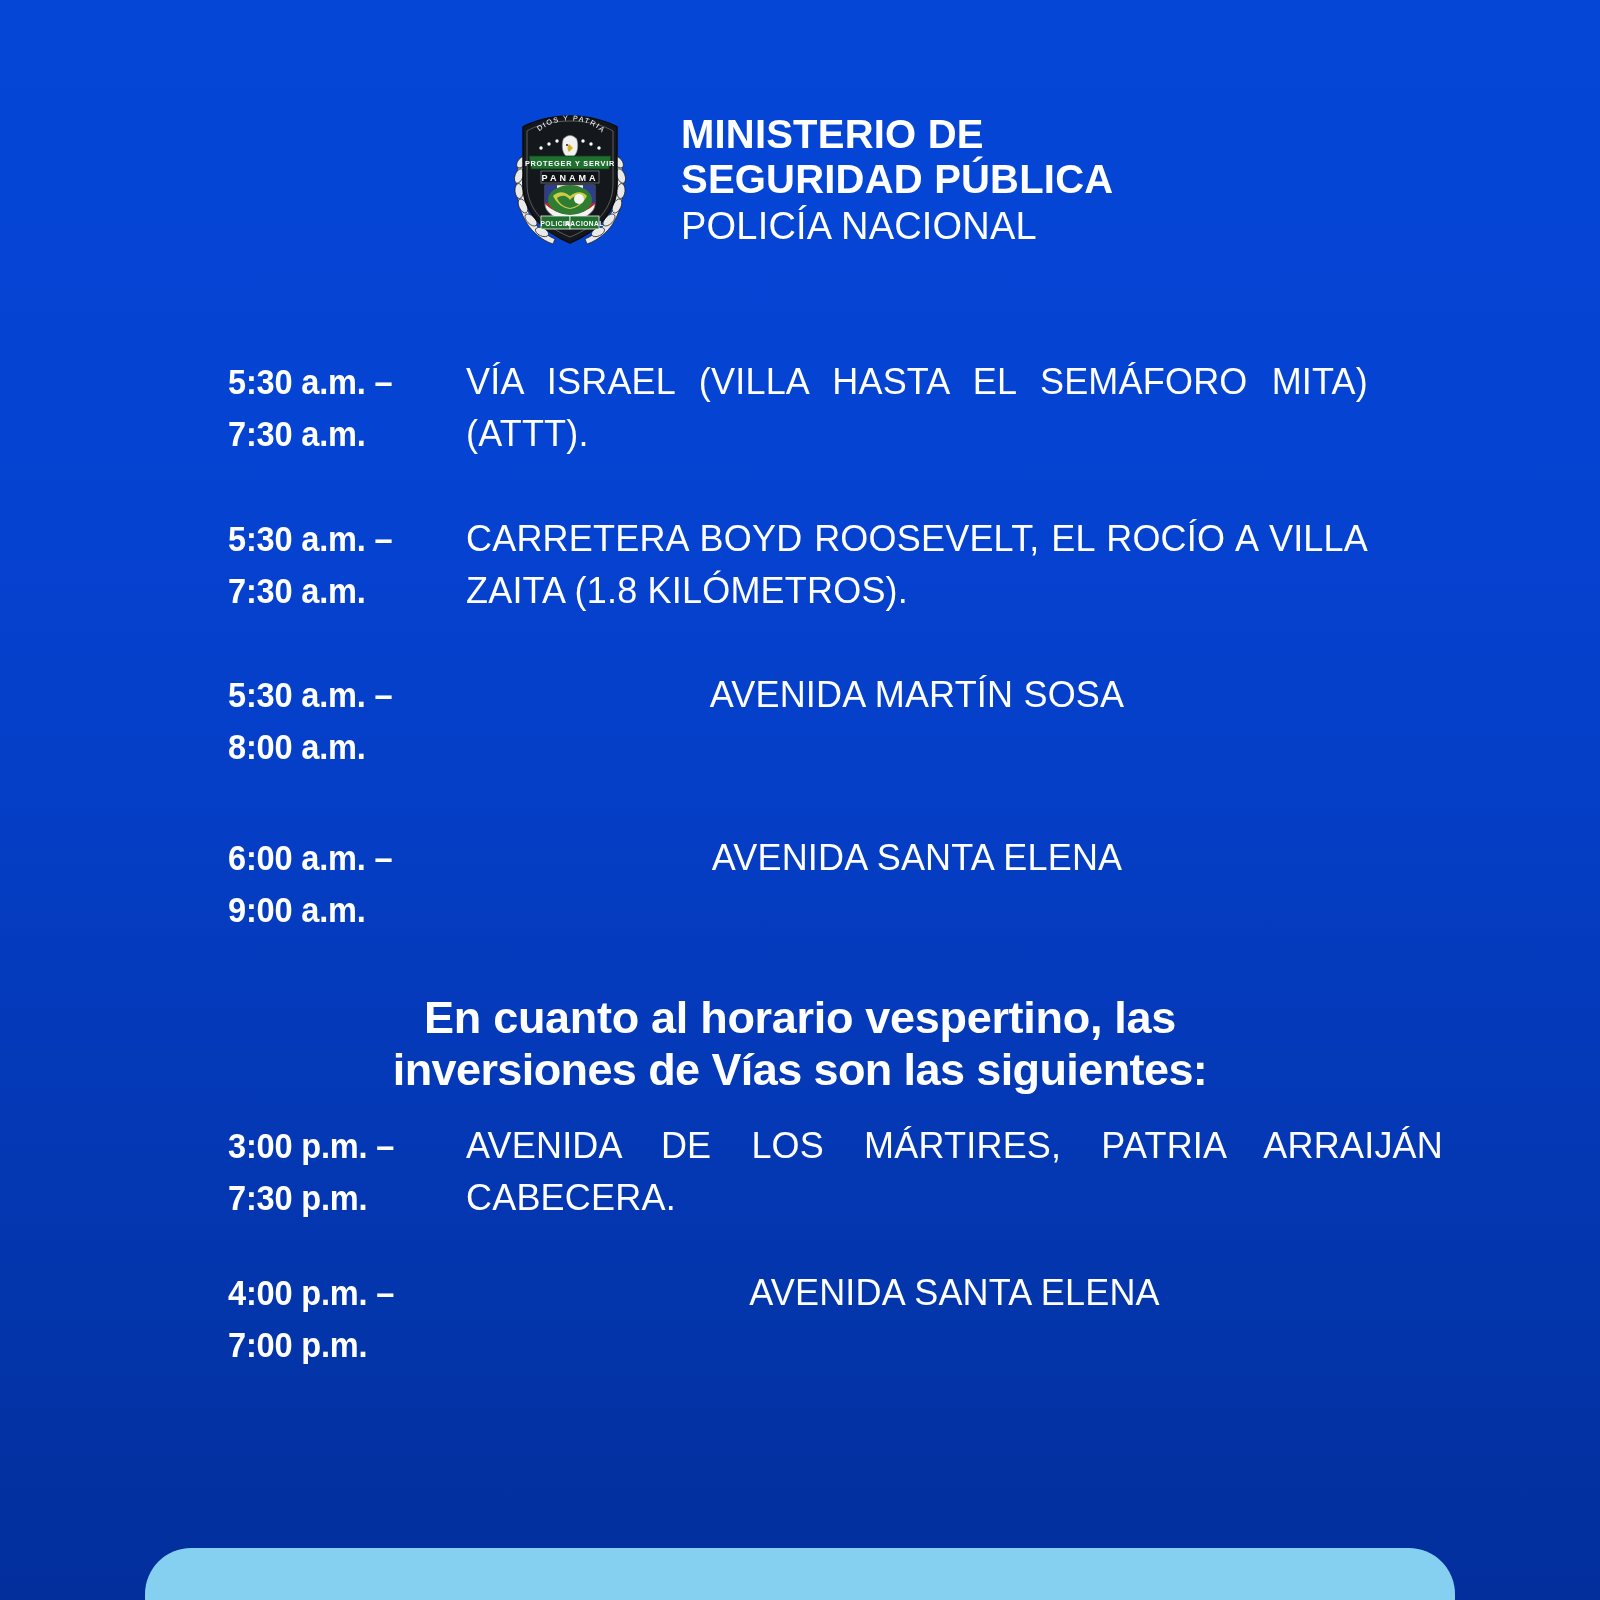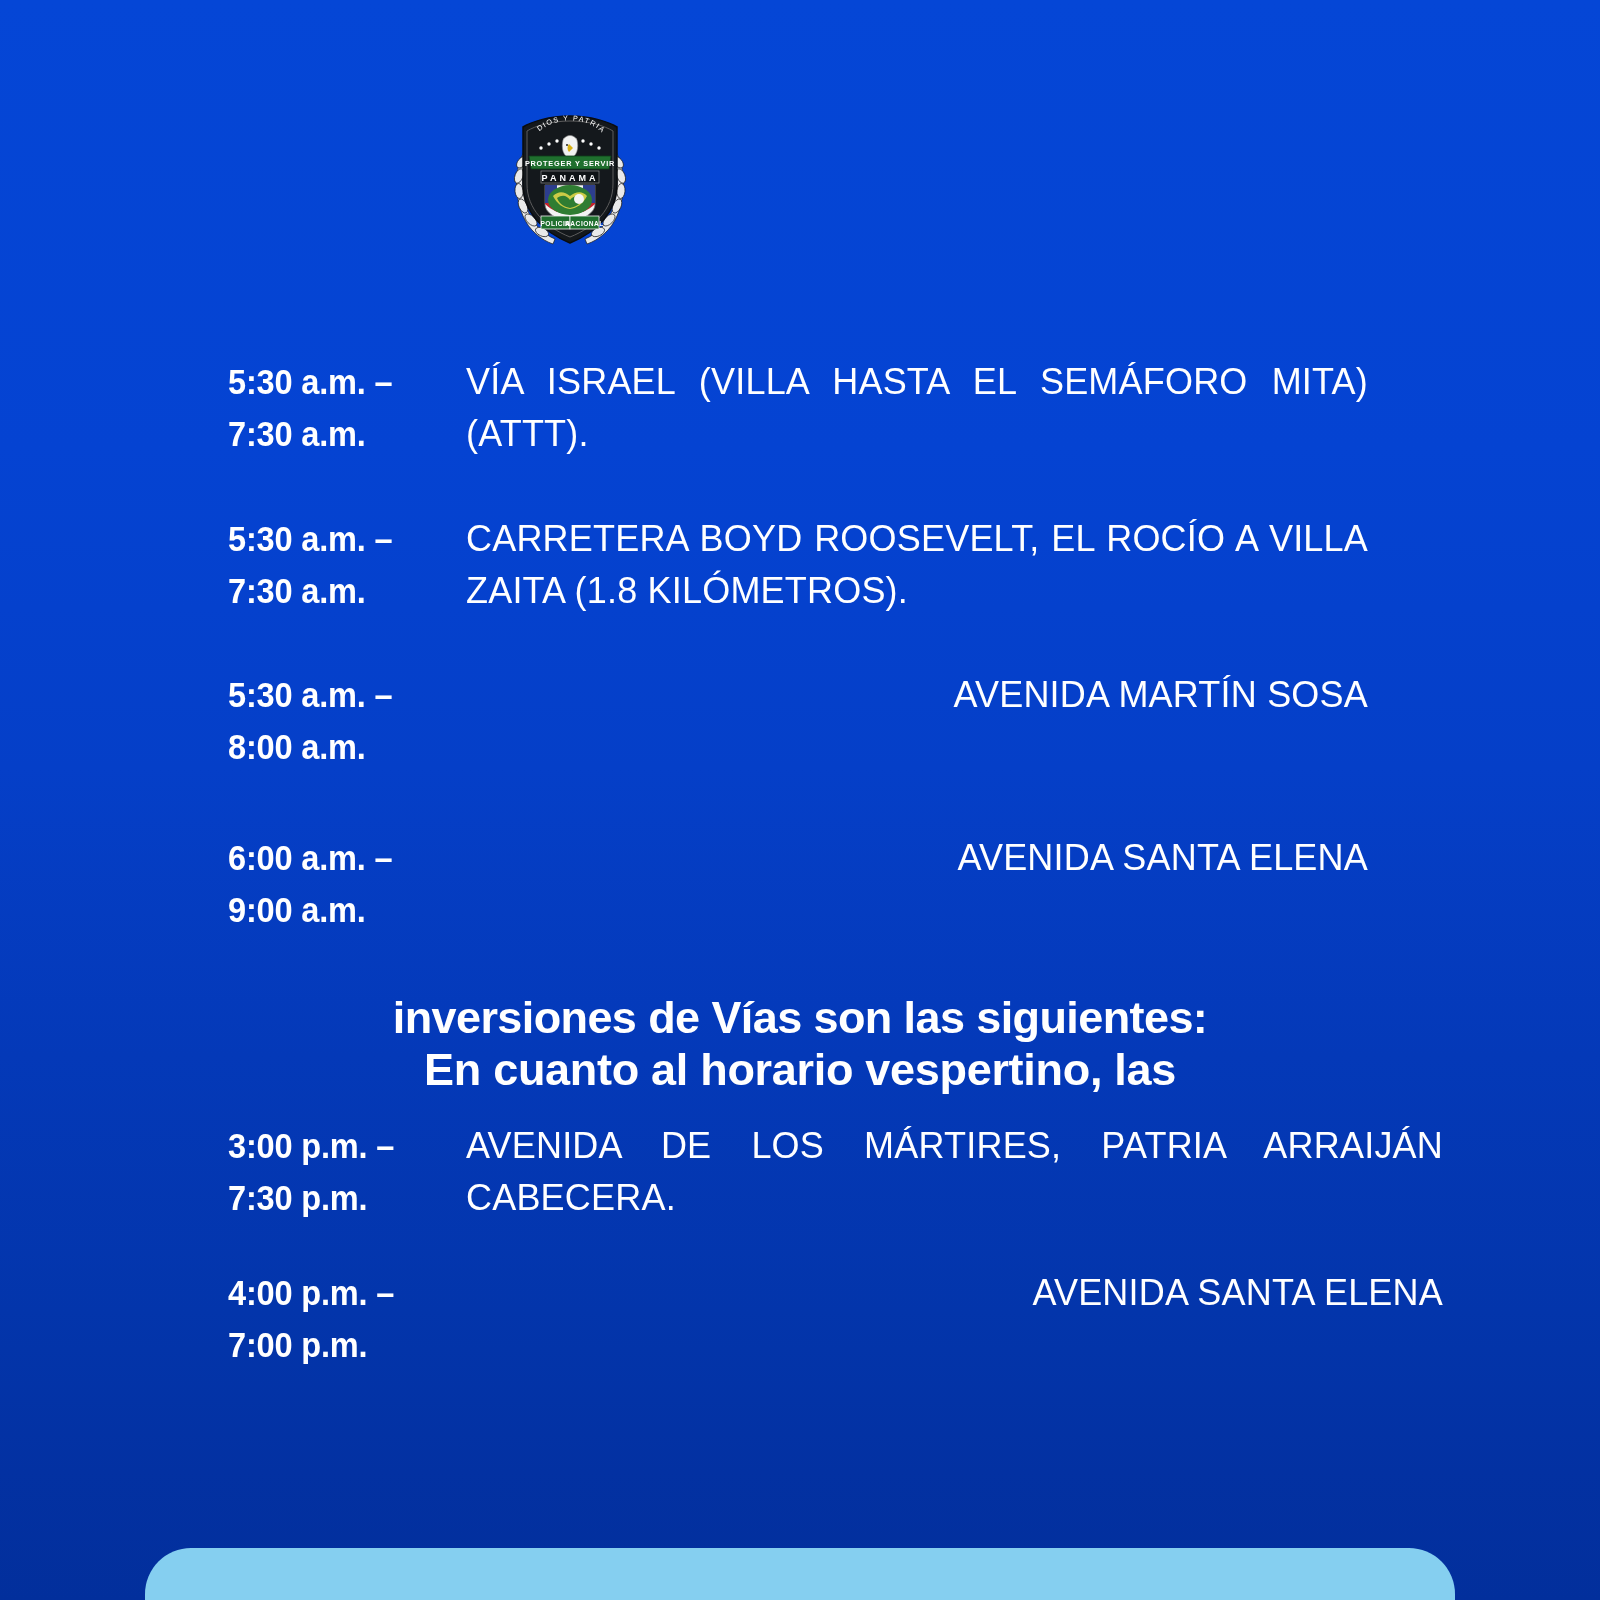--- a/index.html
+++ b/index.html
@@ -93,21 +93,21 @@
 
   .place-col {
     flex: 1 1 auto;
     font-weight: 400;
     font-size: 36px;
     line-height: 1.45;
     letter-spacing: 0.2px;
     text-align: justify;
     text-justify: inter-word;
   }
-  .place-col.nojust { text-align: right; }
+  .place-col.nojust { text-align: center; }
 
   
   #mid-heading {
     position: absolute;
     left: 200px;
     top: 992px;
     width: 1200px;
     text-align: center;
     font-weight: 700;
     font-size: 45px;
@@ -200,20 +200,25 @@
       <path d="M48 96 C54 90 60 92 65 96 C70 92 77 90 82 96 C78 104 72 108 65 109 C58 108 52 104 48 96 Z" fill="#e7d84a" opacity="0.85"></path>
       <path d="M52 98 C58 94 62 96 65 100 C68 96 74 94 79 98 C75 105 70 107 65 108 C60 107 55 105 52 98 Z" fill="#2f7d32"></path>
       <circle cx="74" cy="99" r="5" fill="#f5f5f5"></circle>
 
       <rect x="36" y="116" width="29" height="13" fill="#1f6f2e" stroke="#f0f0f0" stroke-width="0.8"></rect>
       <rect x="65" y="116" width="29" height="13" fill="#1f6f2e" stroke="#f0f0f0" stroke-width="0.8"></rect>
       <text x="50.5" y="125.5" text-anchor="middle" font-size="6.6" font-family="'Liberation Sans', sans-serif" font-weight="bold" fill="#ffffff" letter-spacing="0.5">POLICIA</text>
       <text x="79.5" y="125.5" text-anchor="middle" font-size="6.6" font-family="'Liberation Sans', sans-serif" font-weight="bold" fill="#ffffff" letter-spacing="0.5">NACIONAL</text>
     </svg>
 
+    <div id="header-text">
+      <div class="hdr-line1">MINISTERIO DE</div>
+      <div class="hdr-line2">SEGURIDAD PÚBLICA</div>
+      <div class="hdr-line3">POLICÍA NACIONAL</div>
+    </div>
   </div>
 
   <div class="sched-block" style="left:228px; top:356px; width:1140px;">
     <div class="time-col">
       <span class="t-line">5:30 a.m. –</span>
       <span class="t-line">7:30 a.m.</span>
     </div>
     <div class="place-col">VÍA ISRAEL   (VILLA HASTA EL SEMÁFORO MITA) (ATTT).</div>
   </div>
 
@@ -235,22 +240,22 @@
 
   <div class="sched-block" style="left:228px; top:832px; width:1140px;">
     <div class="time-col">
       <span class="t-line">6:00 a.m. –</span>
       <span class="t-line">9:00 a.m.</span>
     </div>
     <div class="place-col nojust">AVENIDA SANTA ELENA</div>
   </div>
 
   <div id="mid-heading">
+    <span class="mh-line mh-line1">En cuanto  al horario  vespertino, las</span>
     <span class="mh-line mh-line2">inversiones de Vías son las siguientes:</span>
-    <span class="mh-line mh-line1">En cuanto  al horario  vespertino, las</span>
   </div>
 
   <div class="sched-block" style="left:228px; top:1120px; width:1215px;">
     <div class="time-col">
       <span class="t-line">3:00 p.m. –</span>
       <span class="t-line">7:30 p.m.</span>
     </div>
     <div class="place-col">AVENIDA   DE LOS MÁRTIRES, PATRIA ARRAIJÁN CABECERA.</div>
   </div>
 

